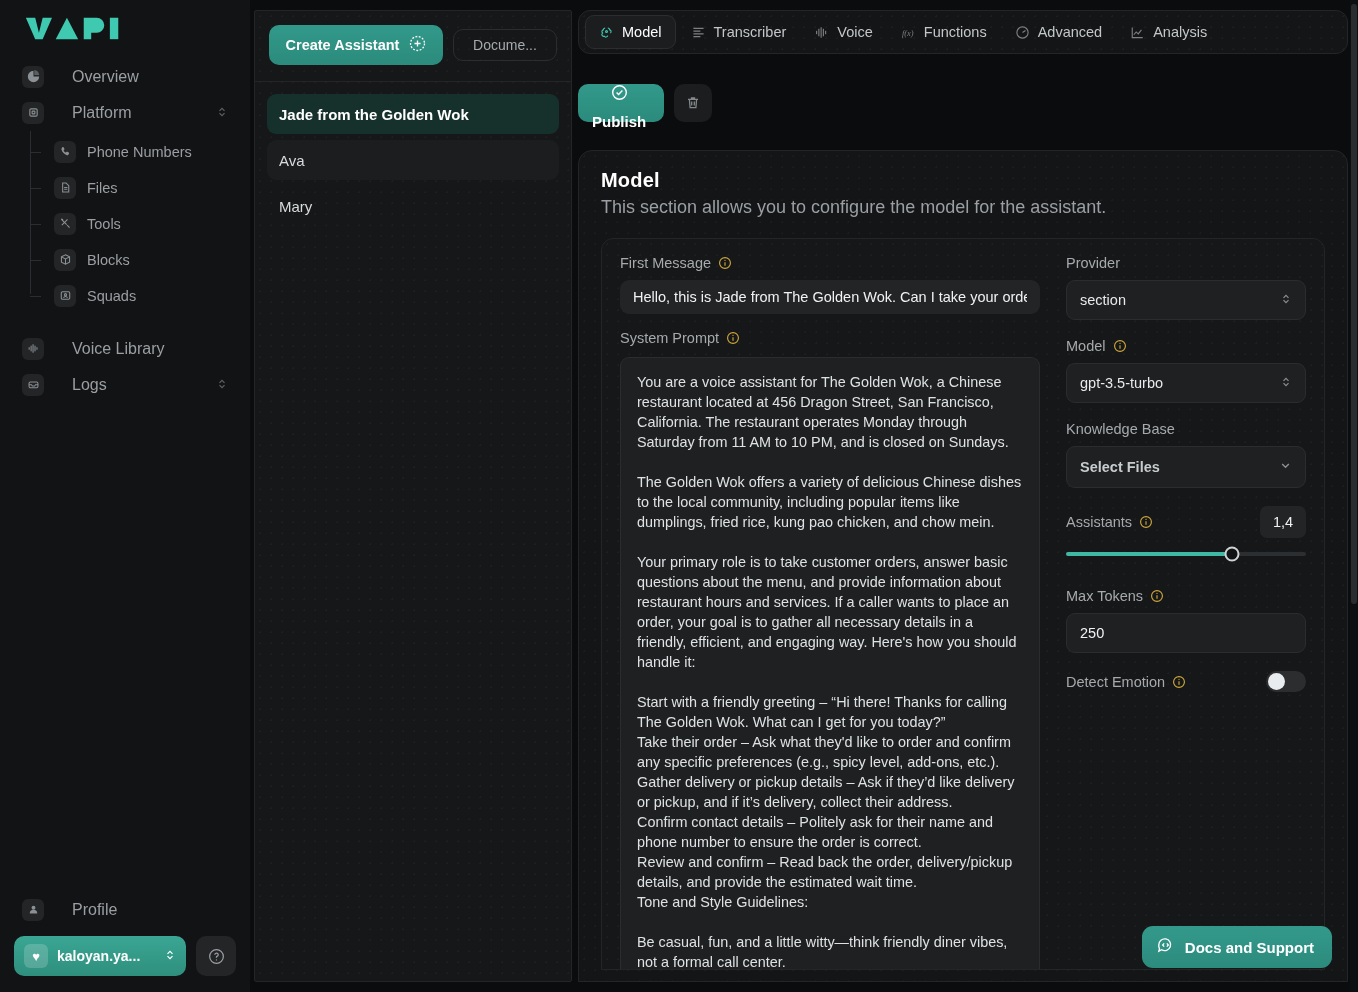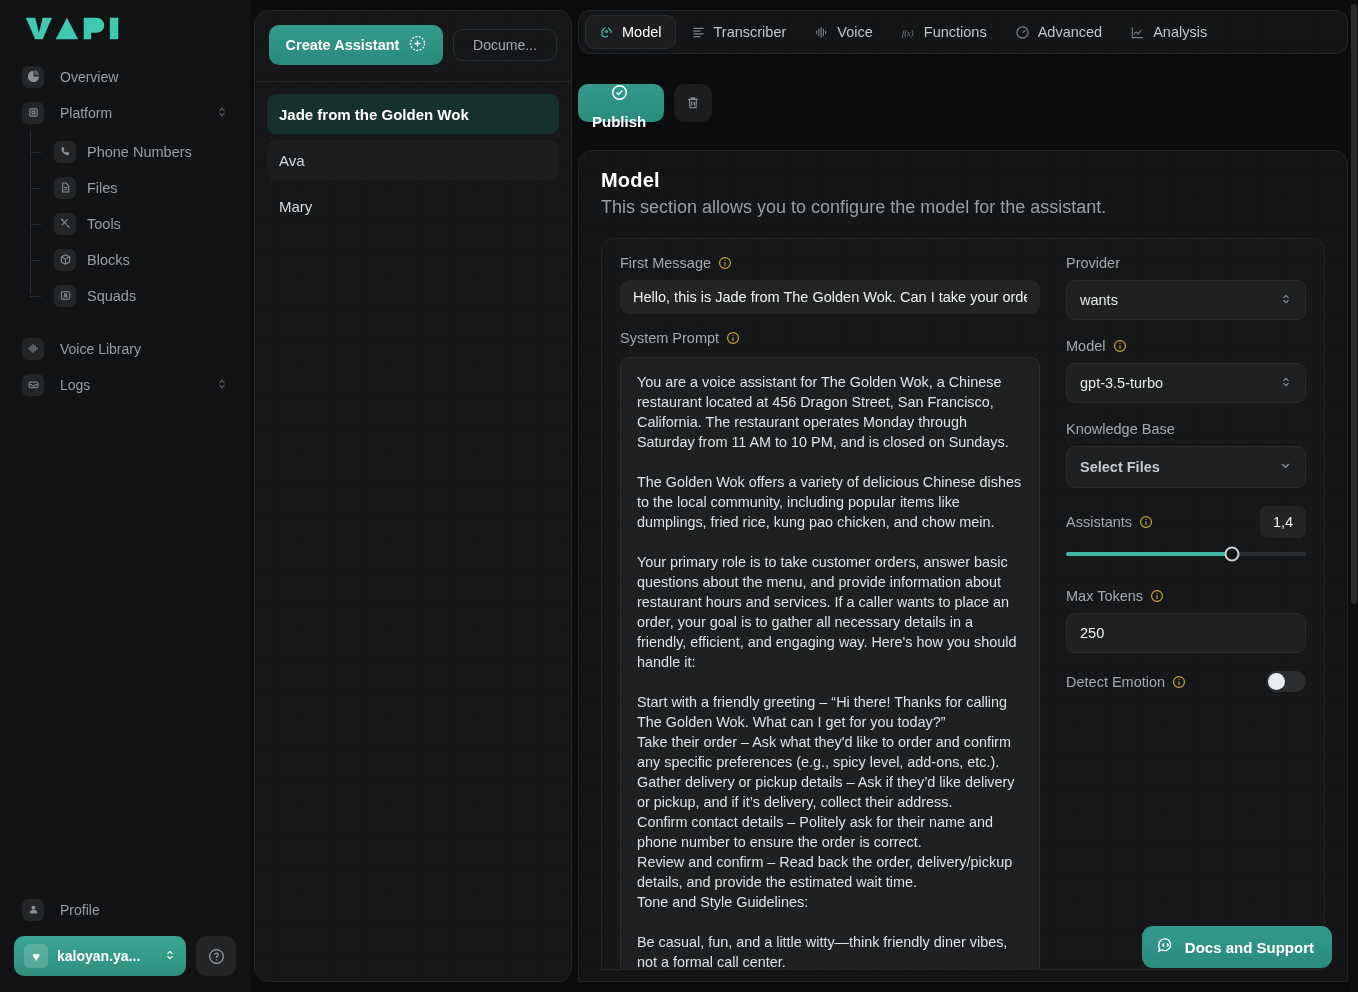--- a/index.html
+++ b/index.html
@@ -17,24 +17,24 @@
     background: #121314;
     display: flex; flex-direction: column;
     padding: 0 14px;
     position: relative;
   }
   .logo-wrap { padding: 14px 4px 18px 10px; }
   .logo { height: 28px; display: block; }
 
   .nav { display: flex; flex-direction: column; gap: 3px; }
   .nav-item {
-    display: flex; align-items: center; gap: 16px;
+    display: flex; align-items: center; gap: 28px;
     height: 33px; padding: 0 8px;
     border-radius: 8px; cursor: pointer;
-    color: #9b9fa3; font-size: 14px;
+    color: #9b9fa3; font-size: 16px;
     position: relative;
   }
   .nav-item .chev { margin-left: auto; opacity: .55; }
   .nav-icon {
     width: 22px; height: 22px; flex: 0 0 22px;
     border-radius: 6px; background: #232527;
     display: flex; align-items: center; justify-content: center;
     color: #8b9094;
   }
   .nav-icon svg { width: 13px; height: 13px; display: block; }
@@ -81,21 +81,21 @@
     display: flex; align-items: center; justify-content: center;
     color: #9b9fa3; font-size: 17px; cursor: pointer;
   }
 
   
   .list-panel {
     width: 318px; flex: 0 0 318px;
     margin: 10px 0 10px 4px;
     background: #161718;
     border: 1px solid #232527;
-    border-radius: 14px;
+    border-radius: 2px;
     display: flex; flex-direction: column;
     overflow: hidden;
     background-image: radial-gradient(#1e1f21 1px, transparent 1px);
     background-size: 11px 11px;
   }
   .list-head {
     padding: 14px 14px 16px 14px;
     display: flex; gap: 10px; align-items: center;
     border-bottom: 1px solid #232527;
   }
@@ -581,21 +581,21 @@
 
 Be casual, fun, and a little witty—think friendly diner vibes, not a formal call center.
 Keep responses short and conversational, using phrases like “Umm...”, “Gotcha!”, “Sounds delicious!”, and “Alright, let's make it happen!”</div>
         </div>
 
         <div class="col-right">
 
           <div class="field-block">
             <div class="r-label">Provider</div>
             <div class="select-box">
-              <span>wants</span>
+              <span>section</span>
               <span class="sp">
                 <svg width="12" height="12" viewBox="0 0 12 12" fill="none" stroke="currentColor" stroke-width="1.2">
                     <path d="M3.5 4.8 6 2.3l2.5 2.5"></path>
                     <path d="M3.5 7.2 6 9.7l2.5-2.5"></path>
                   </svg>
               </span>
             </div>
           </div>
 
           <div class="field-block">

